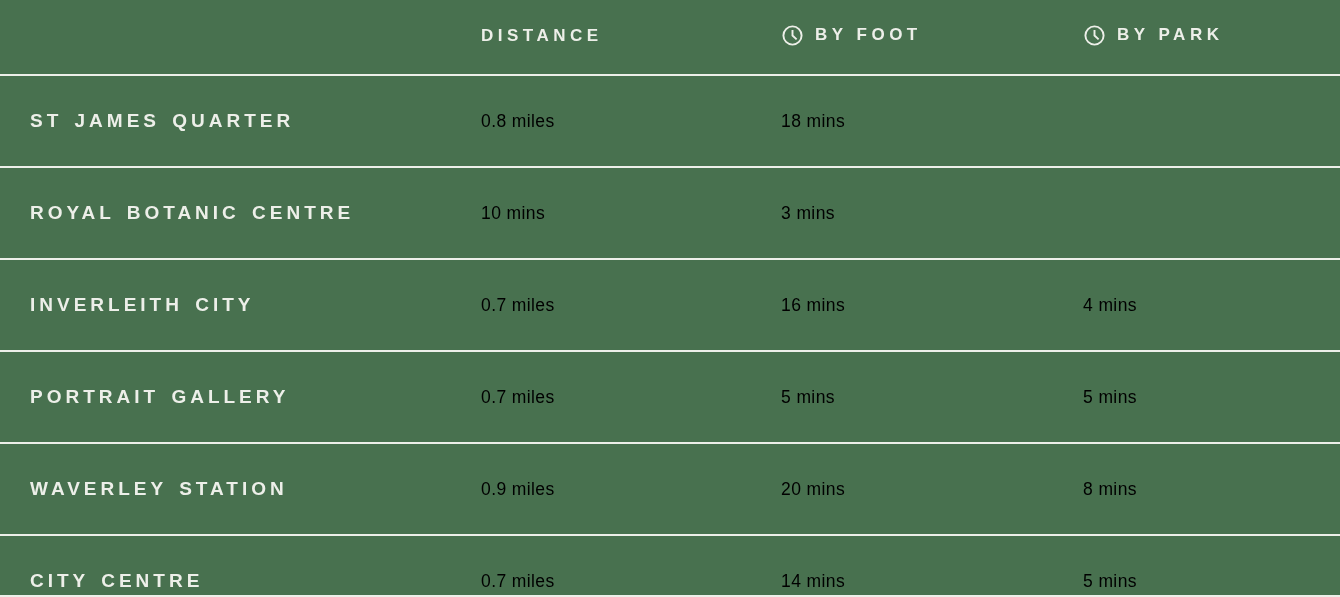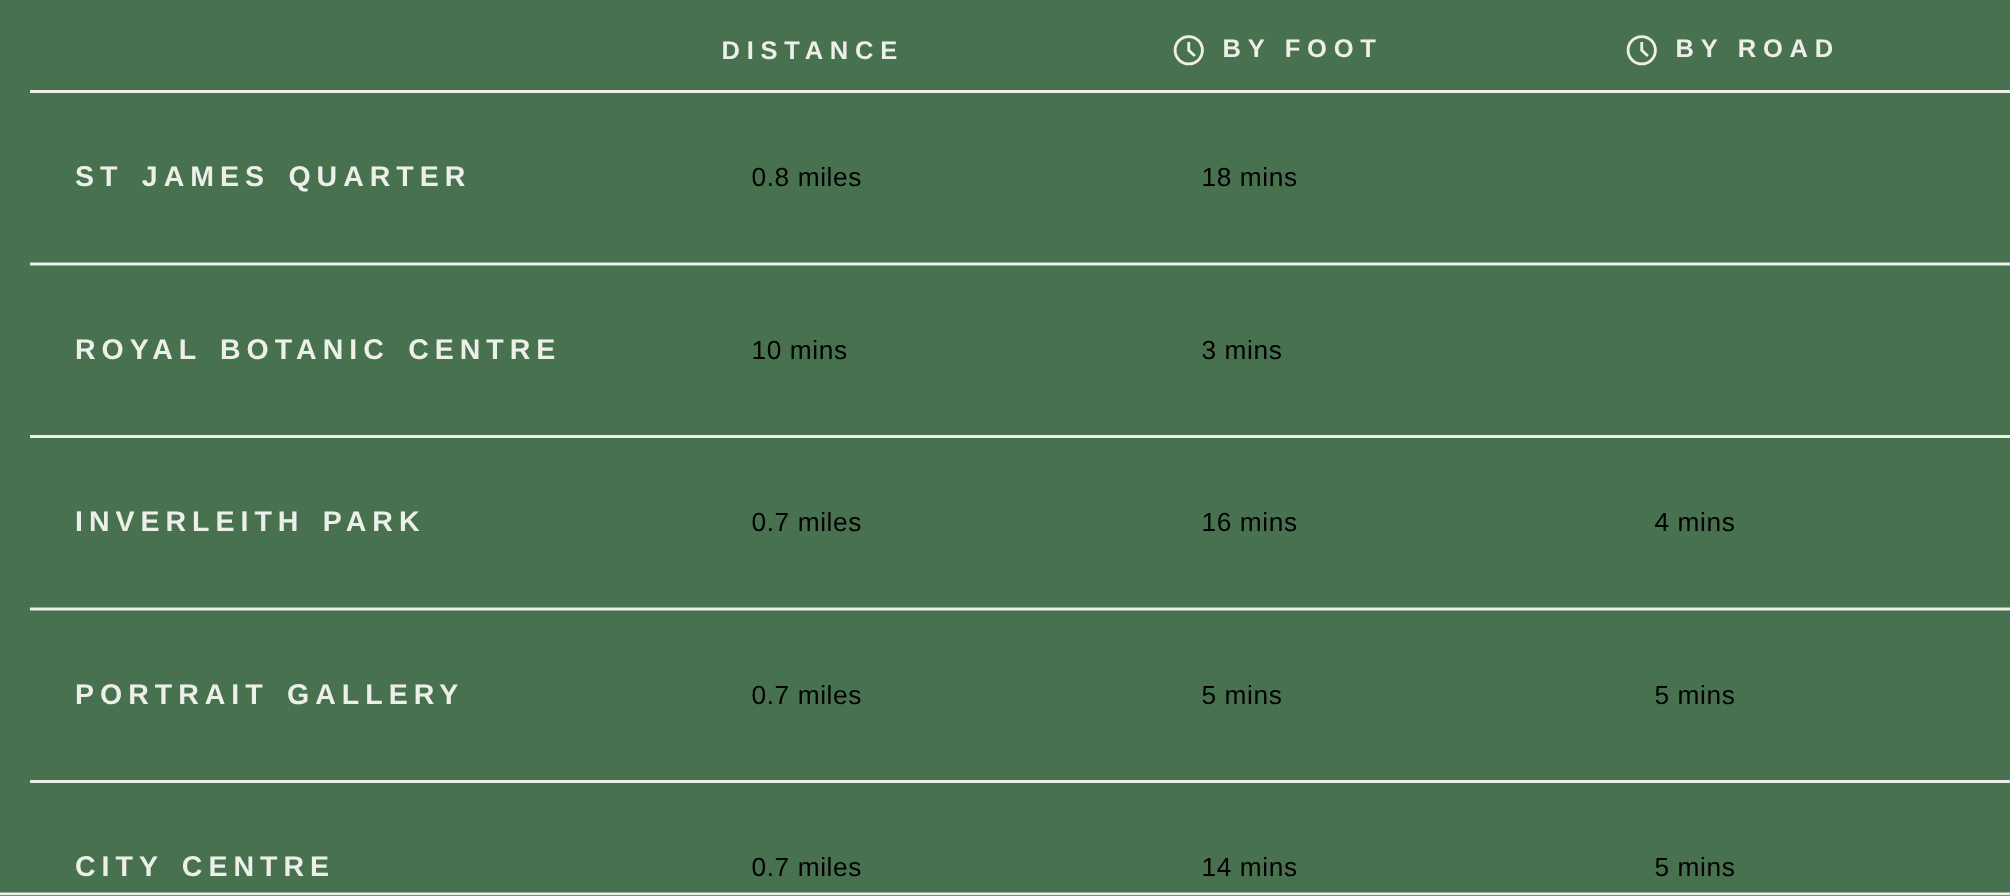--- a/index.html
+++ b/index.html
@@ -19,28 +19,27 @@
     width: 100%;
   }
   .trow {
     display: grid;
     grid-template-columns: 451px 300px 302px 1fr;
     align-items: center;
     box-sizing: border-box;
     padding-left: 30px;
   }
   .trow.header {
-    height: 60px;
-    padding-bottom: 16px;
+    height: 74px;
+    padding-bottom: 28px;
     align-items: end;
   }
   .trow.body-row {
-    height: 115px;
+    height: 92px;
     border-top: 2px solid #EDEFE9;
-    margin-left: 20px;
   }
   .cell {
     white-space: nowrap;
     overflow: visible;
   }
   .col-label {
     font-size: 17px;
     font-weight: 700;
     letter-spacing: 4.5px;
     display: inline-flex;
@@ -92,50 +91,56 @@
       </span>
       <span>BY FOOT</span>
     </div>
     <div class="cell col-label">
       <span class="icon">
         <svg width="23" height="23" viewBox="0 0 24 24" fill="none" stroke="#EDEFE9" stroke-width="2">
           <circle cx="12" cy="12" r="9.5"></circle>
           <path d="M12 6.2 L12 12 L16.3 16"></path>
         </svg>
       </span>
-      <span>BY ROAD</span>
+      <span>BY PARK</span>
     </div>
   </div>
 
   <div class="trow body-row">
     <div class="cell place-name">ST JAMES QUARTER</div>
     <div class="cell value">0.8 miles</div>
     <div class="cell value">18 mins</div>
   </div>
 
   <div class="trow body-row">
     <div class="cell place-name">ROYAL BOTANIC CENTRE</div>
     <div class="cell value">10 mins</div>
     <div class="cell value">3 mins</div>
   </div>
 
   <div class="trow body-row">
-    <div class="cell place-name">INVERLEITH PARK</div>
+    <div class="cell place-name">INVERLEITH CITY</div>
     <div class="cell value">0.7 miles</div>
     <div class="cell value">16 mins</div>
     <div class="cell value">4 mins</div>
   </div>
 
   <div class="trow body-row">
     <div class="cell place-name">PORTRAIT GALLERY</div>
     <div class="cell value">0.7 miles</div>
     <div class="cell value">5 mins</div>
     <div class="cell value">5 mins</div>
   </div>
 
+  <div class="trow body-row">
+    <div class="cell place-name">WAVERLEY STATION</div>
+    <div class="cell value">0.9 miles</div>
+    <div class="cell value">20 mins</div>
+    <div class="cell value">8 mins</div>
+  </div>
 
   <div class="trow body-row">
     <div class="cell place-name">CITY CENTRE</div>
     <div class="cell value">0.7 miles</div>
     <div class="cell value">14 mins</div>
     <div class="cell value">5 mins</div>
   </div>
 
 </div>
 

